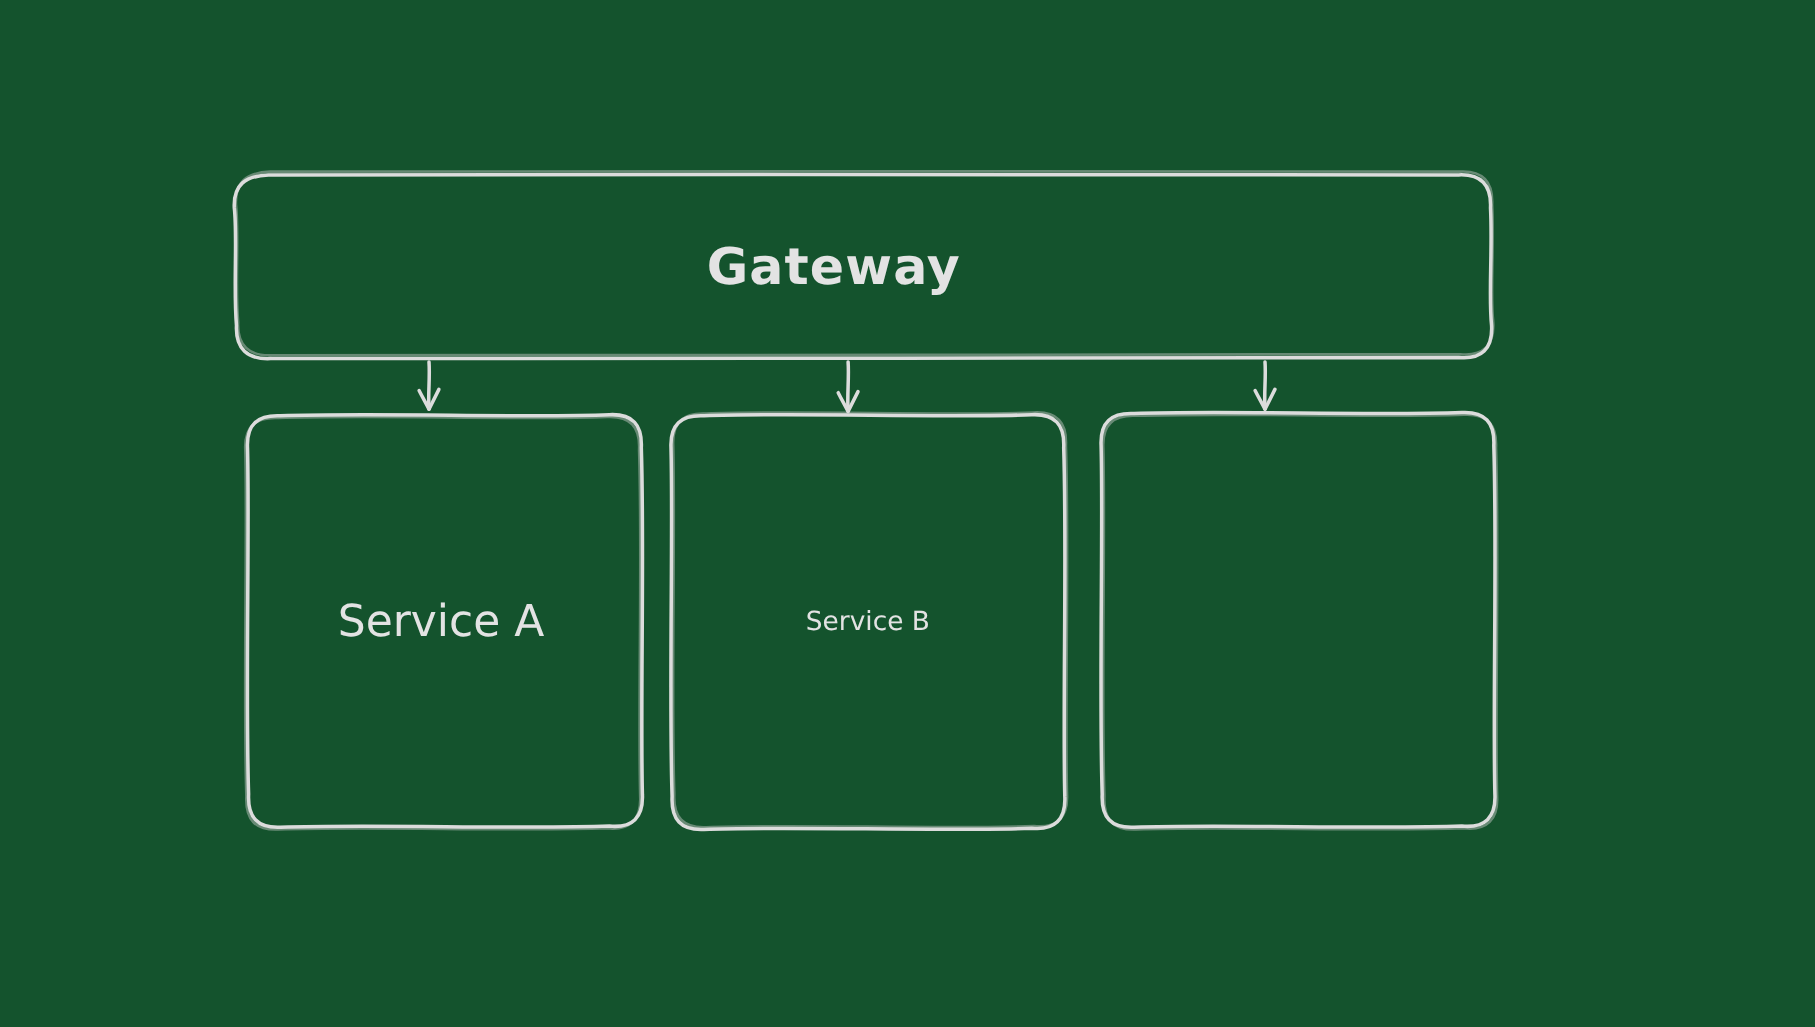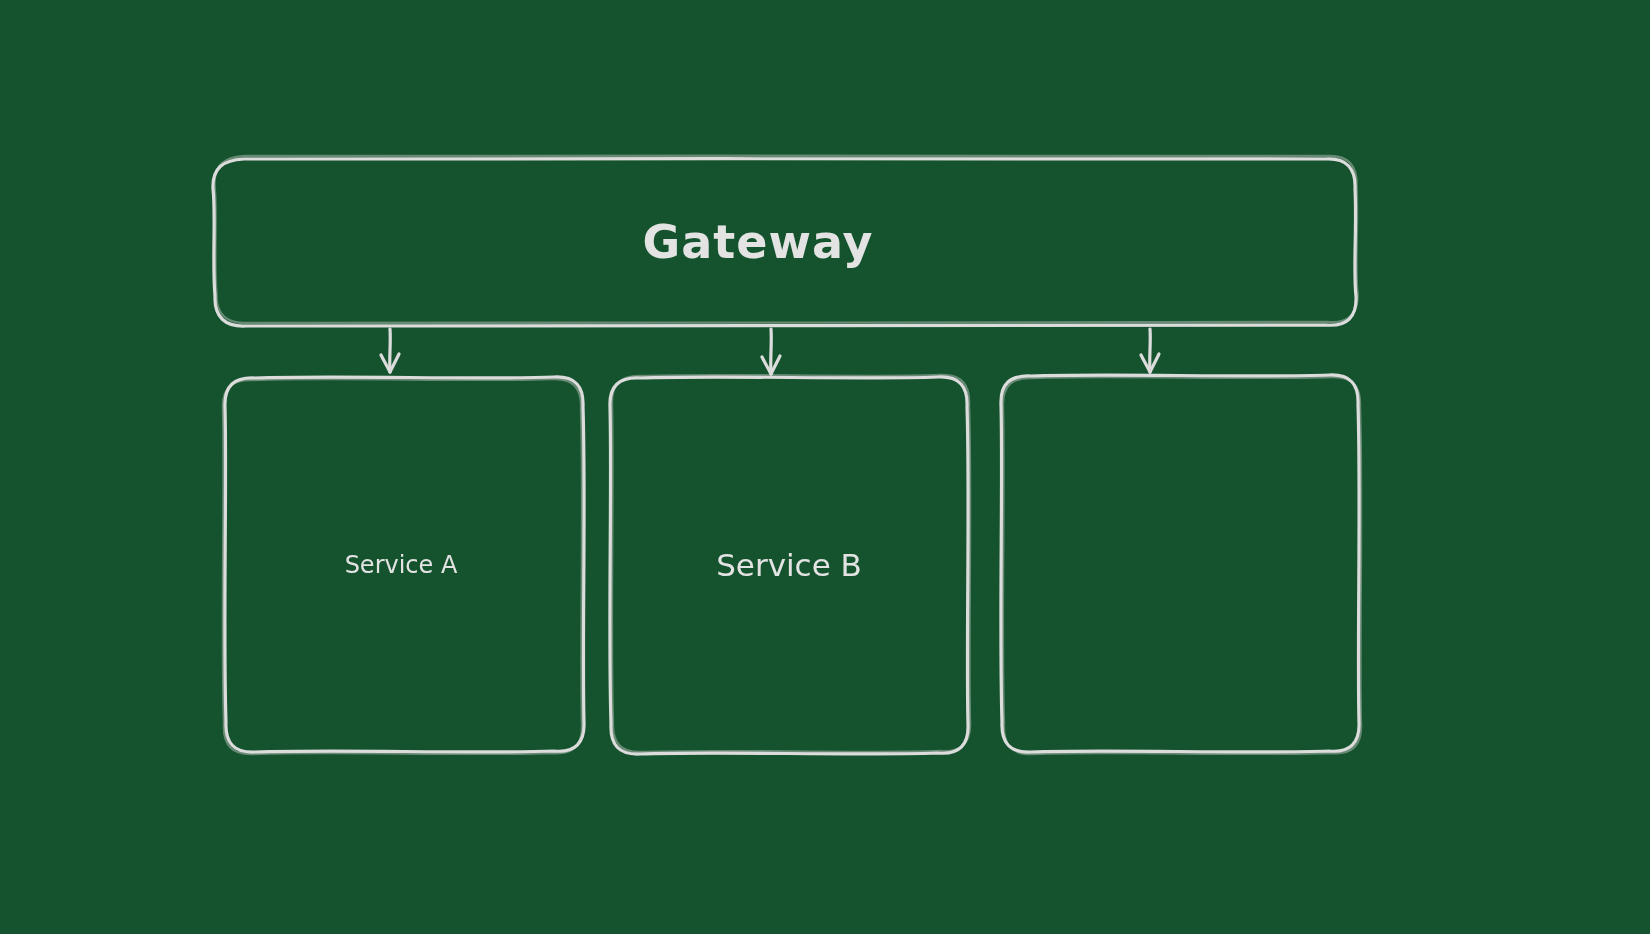--- a/index.html
+++ b/index.html
@@ -54,28 +54,28 @@
     height: 168px;
     font-size: 46px;
     font-weight: bold;
     letter-spacing: 1px;
   }
   .label-service-a {
     left: 221px;
     top: 377px;
     width: 360px;
     height: 375px;
-    font-size: 24px;
+    font-size: 40px;
   }
   .label-service-b {
     left: 610px;
     top: 377px;
     width: 358px;
     height: 376px;
-    font-size: 31px;
+    font-size: 24px;
   }
   .label-service-c {
     left: 988px;
     top: 375px;
     width: 358px;
     height: 377px;
     font-size: 32px;
   }
 </style>
 </head>

